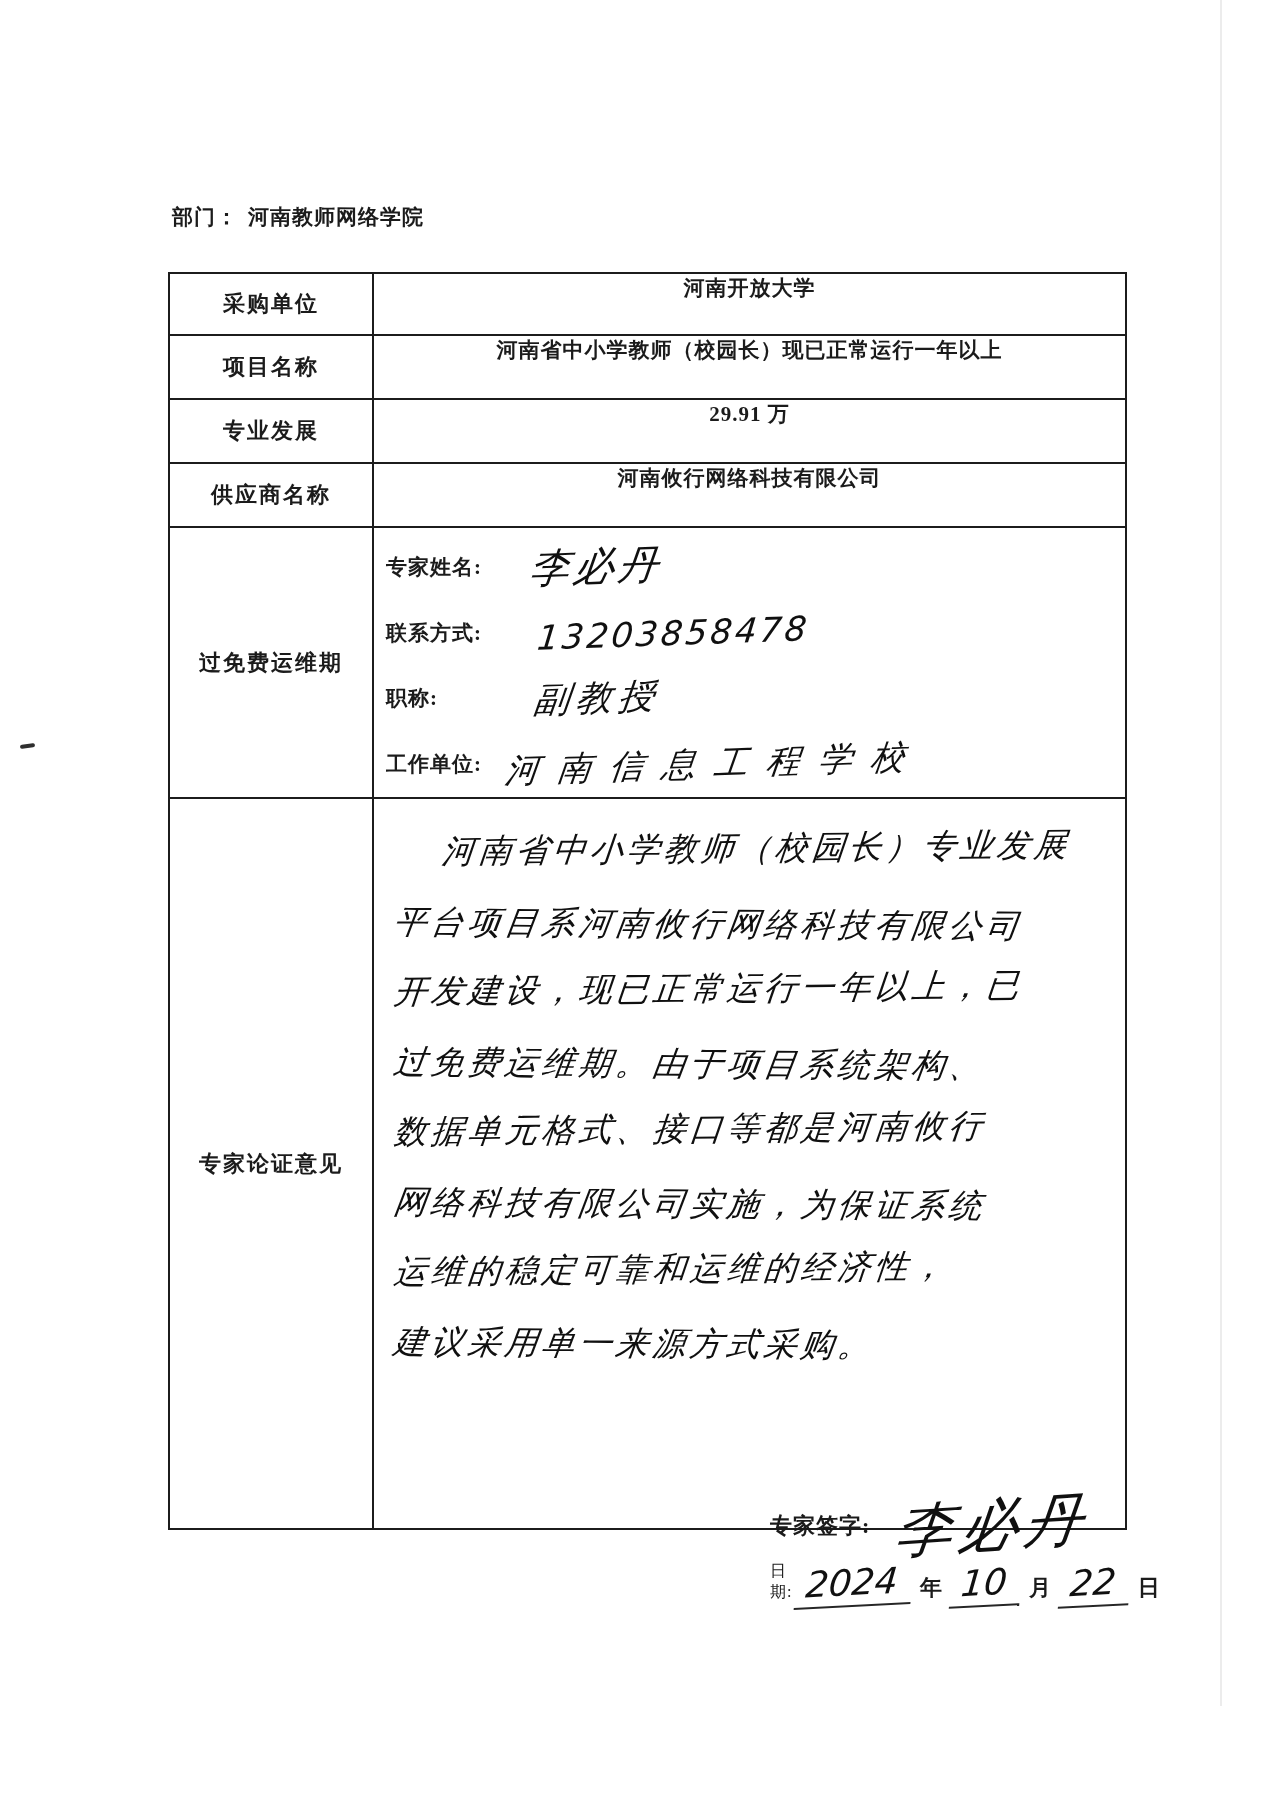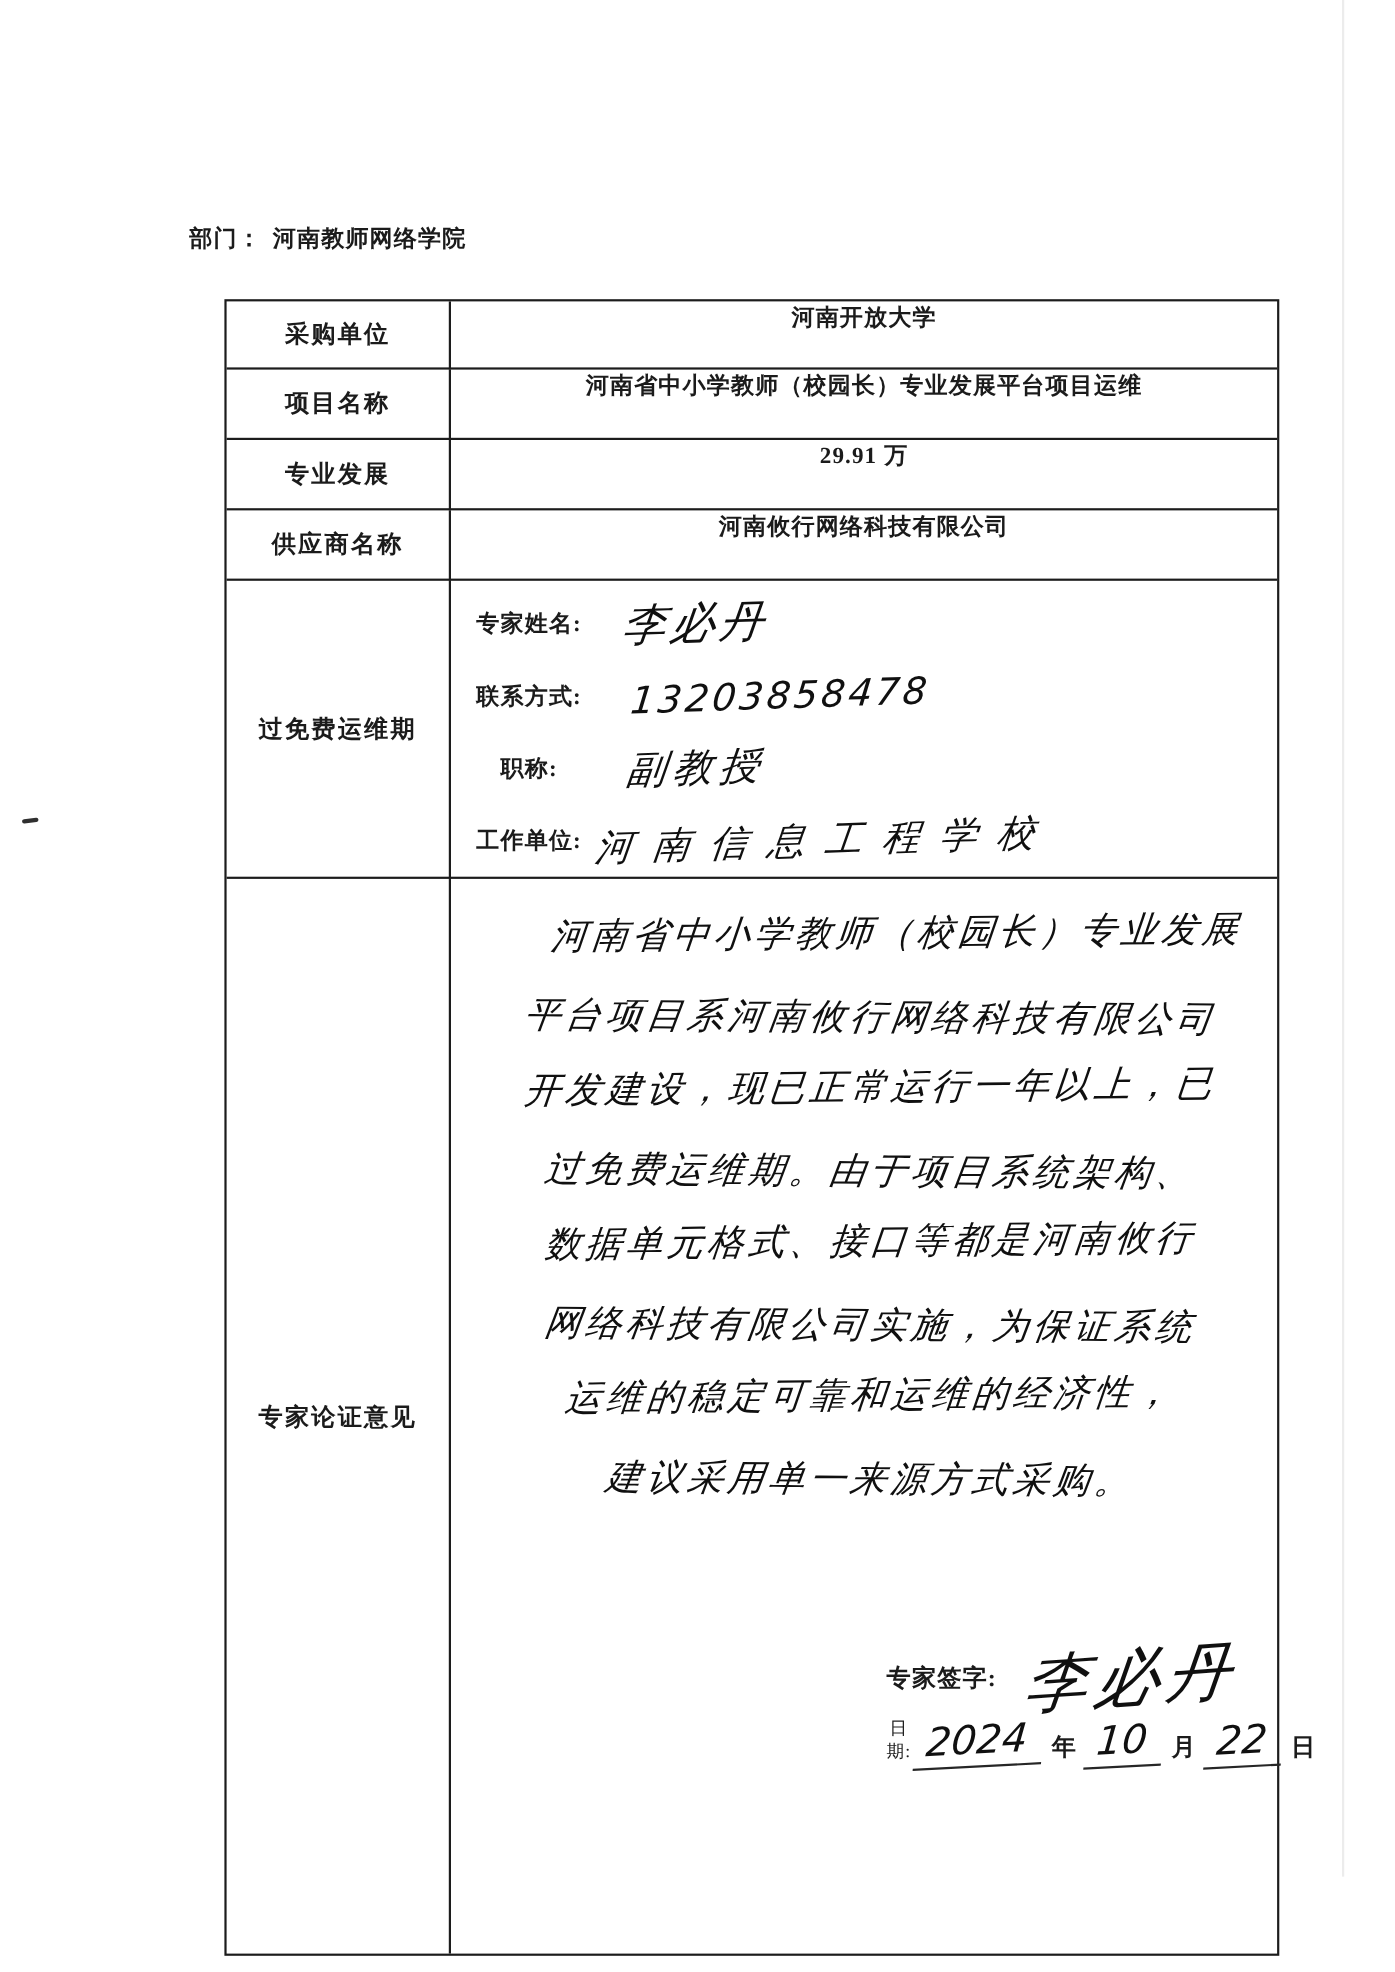--- a/index.html
+++ b/index.html
@@ -12,25 +12,25 @@
   .stray-dash{position:absolute;left:20px;top:744px;width:15px;height:4px;background:#2f2f2f;border-radius:2px;transform:rotate(-7deg);}
   
   .doc-title{
     position:absolute;left:84px;top:132px;width:992px;text-align:center;
     font-family:"Liberation Sans", sans-serif;font-weight:700;font-size:32px;letter-spacing:2px;color:#111;
   }
   .dept-line{position:absolute;left:172px;top:203px;font-size:21px;font-weight:700;letter-spacing:1px;}
   .dept-line .dept-value{margin-left:10px;margin-top:19px;}
   
   .form-table{
-    position:absolute;left:168px;top:272px;width:959px;height:1506px;
+    position:absolute;left:168px;top:272px;width:959px;height:1258px;
     border:2px solid #1c1c1c;box-sizing:border-box;
-    display:grid;grid-template-columns:204px 1fr;grid-template-rows:62px 64px 64px 64px 271px auto;margin-left:36px;
+    display:grid;grid-template-columns:204px 1fr;grid-template-rows:62px 64px 64px 64px 271px auto;
   }
-  .cell{border-right:2px solid #1c1c1c;border-bottom:2px solid #1c1c1c;box-sizing:border-box;position:relative;text-align:center;}
+  .cell{border-right:2px solid #1c1c1c;border-bottom:2px solid #1c1c1c;box-sizing:border-box;position:relative;}
   .cell.last-col{border-right:none;}
   .cell.last-row{border-bottom:none;}
   .label-cell{display:flex;align-items:center;justify-content:center;
     font-weight:700;font-size:22px;letter-spacing:2px;text-align:center;}
   .value-cell{display:flex;justify-content:center;
     font-weight:700;font-size:21px;letter-spacing:1px;text-align:center;}
   
   .info-cell{padding:6px 0 0 12px;display:flex;flex-direction:column;}
   .field{height:66px;display:flex;align-items:center;}
   .field-label{font-weight:700;font-size:21px;letter-spacing:1px;min-width:118px;}
@@ -78,21 +78,21 @@
       <span>采购单位</span>
     </div>
     <div class="cell value-cell last-col">
       <span>河南开放大学</span>
     </div>
 
     <div class="cell label-cell">
       <span>项目名称</span>
     </div>
     <div class="cell value-cell last-col">
-      <span>河南省中小学教师（校园长）专业发展平台项目运维</span>
+      <span>河南省中小学教师（校园长）现已正常运行一年以上</span>
     </div>
 
     <div class="cell label-cell">
       <span>专业发展</span>
     </div>
     <div class="cell value-cell last-col">
       <span>29.91 万</span>
     </div>
 
     <div class="cell label-cell">

